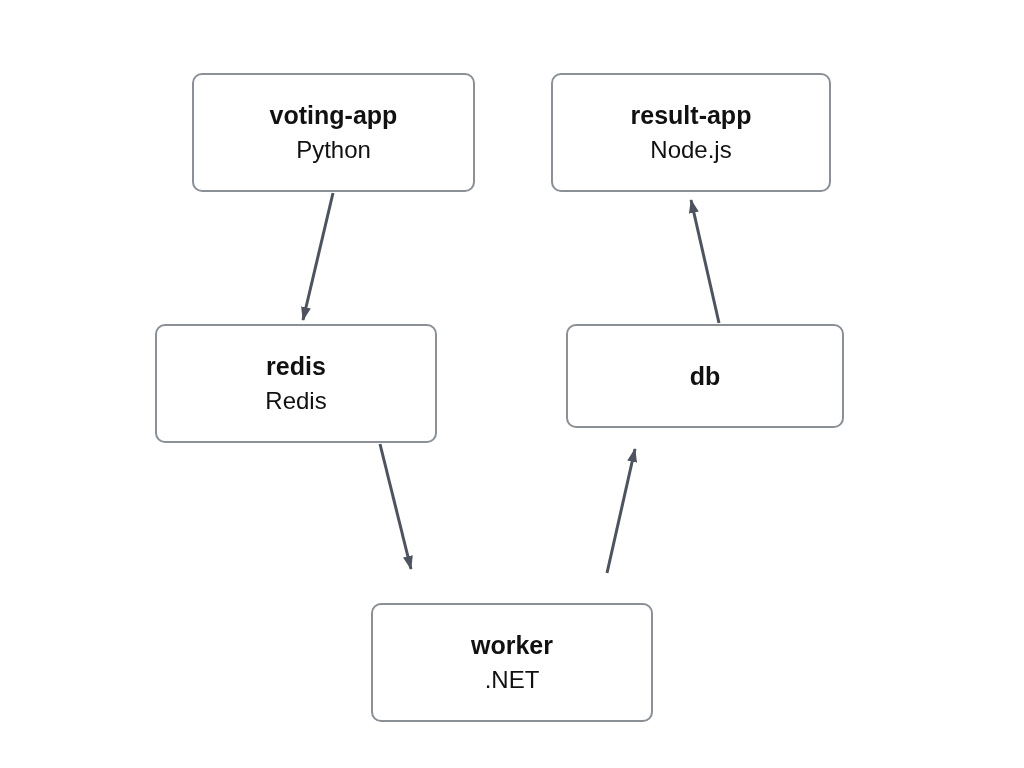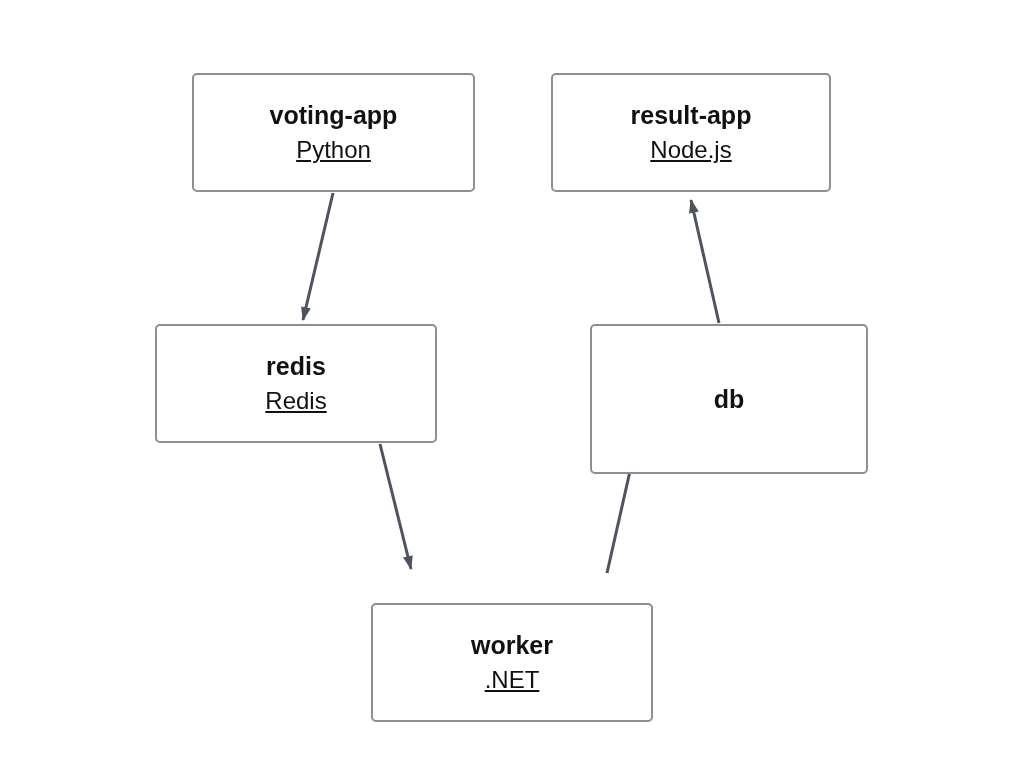--- a/index.html
+++ b/index.html
@@ -32,43 +32,42 @@
     stroke-width: 3;
     fill: none;
   }
   .arrowhead-shape {
     fill: var(--arrow);
   }
   .node {
     position: absolute;
     background: var(--node-fill);
     border: 2px solid var(--node-border);
-    border-radius: 5px;
+    border-radius: 10px;
     display: flex;
     flex-direction: column;
     align-items: center;
     justify-content: center;
     text-align: right;
     color: var(--text);
   }
   .node-title {
     font-size: 25px;
     font-weight: bold;
     line-height: 1.4;
   }
   .node-subtitle {
     font-size: 24px;
     font-weight: normal;
     line-height: 1.4;
-    text-decoration: underline;
   }
   .node-voting-app { left: 192px; top: 73px;  width: 283px; height: 119px; }
   .node-result-app { left: 551px; top: 73px;  width: 280px; height: 119px; }
   .node-redis      { left: 155px; top: 324px; width: 282px; height: 119px; }
-  .node-db         { left: 590px; top: 324px; width: 278px; height: 150px; }
+  .node-db         { left: 566px; top: 324px; width: 278px; height: 104px; }
   .node-worker     { left: 371px; top: 603px; width: 282px; height: 119px; }
 </style>
 </head>
 <body>
 
 <div class="canvas">
 
   <svg class="edges-layer" width="1024" height="768" viewBox="0 0 1024 768" xmlns="http://www.w3.org/2000/svg">
     <defs>
       <marker id="arrowhead" markerUnits="userSpaceOnUse" markerWidth="16" markerHeight="12" refX="13" refY="5" orient="auto">

